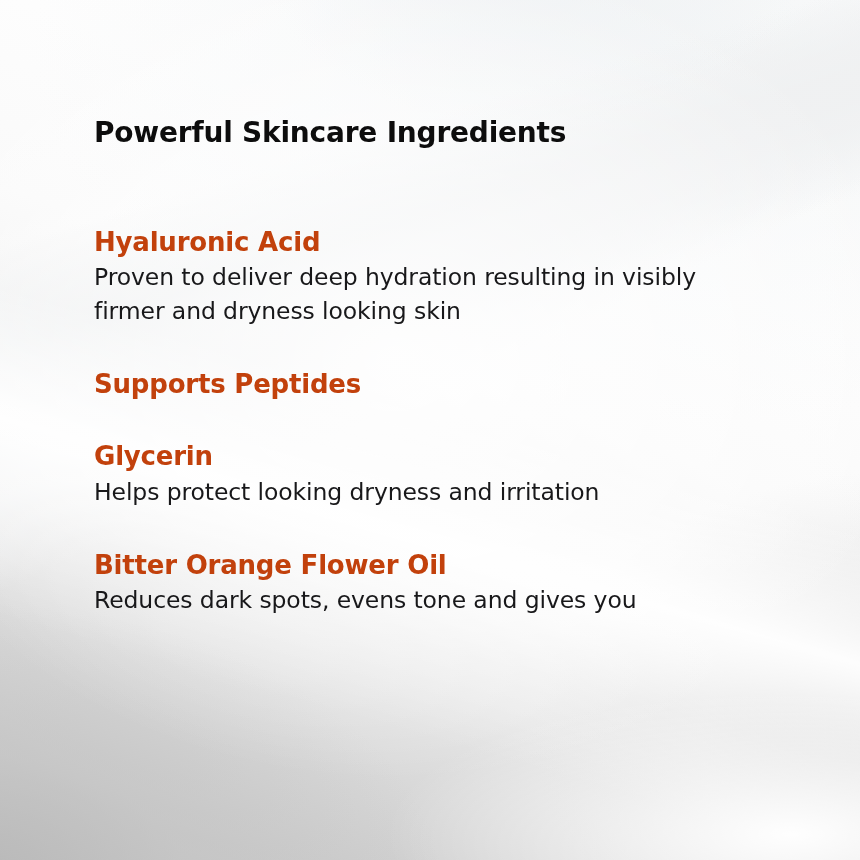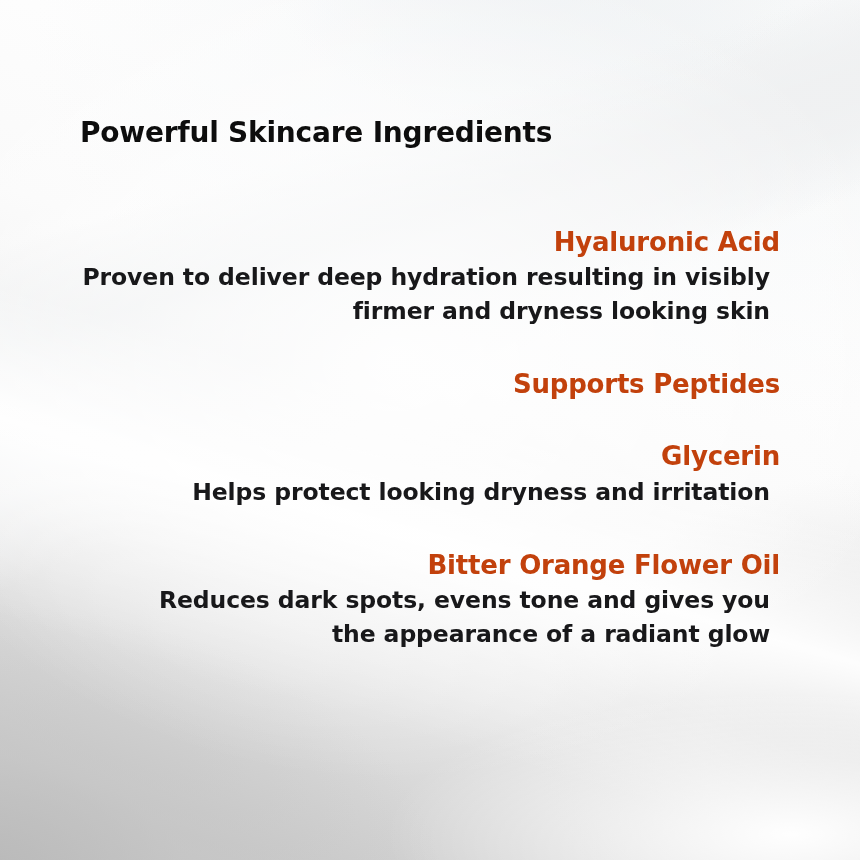--- a/index.html
+++ b/index.html
@@ -92,25 +92,24 @@
 
   
   .silk-top {
     background:
       radial-gradient(ellipse 46% 30% at 62% -6%, rgba(238,241,243,0.9) 0%, rgba(255,255,255,0) 70%);
   }
 
   
   .content {
     position:absolute;
-    left:80px;
+    left:94px;
     top:0;
     width:720px;
     height:859px;
-    text-align:right;
   }
 
   .page-title {
     position:absolute;
     top:116px;
     left:0;
     font-size:28px;
     font-weight:700;
     letter-spacing:-0.2px;
     color:#0d0d0d;
@@ -140,21 +139,21 @@
 
   .ingredient-desc {
     font-size:23.5px;
     font-weight:400;
     letter-spacing:-0.1px;
     color:#18181a;
     line-height:34px;
     max-width:690px;
   }
 
-  .ingredient-desc .line { display:block; white-space:nowrap;font-weight:bold; }
+  .ingredient-desc .line { display:block; white-space:nowrap; }
 </style>
 </head>
 <body>
 
 <div class="canvas">
   <div class="silk silk-base"></div>
   <div class="silk silk-top"></div>
   <div class="silk silk-fold-bl"></div>
   <div class="silk silk-fold-mr"></div>
   <div class="silk silk-crease-top"></div>
@@ -186,18 +185,17 @@
       <div class="ingredient-name">Glycerin</div>
       <div class="ingredient-desc">
         <span class="line">Helps protect looking dryness and irritation</span>
       </div>
     </li>
 
     <li class="ingredient-item">
       <div class="ingredient-name">Bitter Orange Flower Oil</div>
       <div class="ingredient-desc">
         <span class="line">Reduces dark spots, evens tone and gives you</span>
-        <span class="line">the appearance of a radiant glow</span>
       </div>
     </li>
 
   </ul>
 </div>
 
 </body></html>

